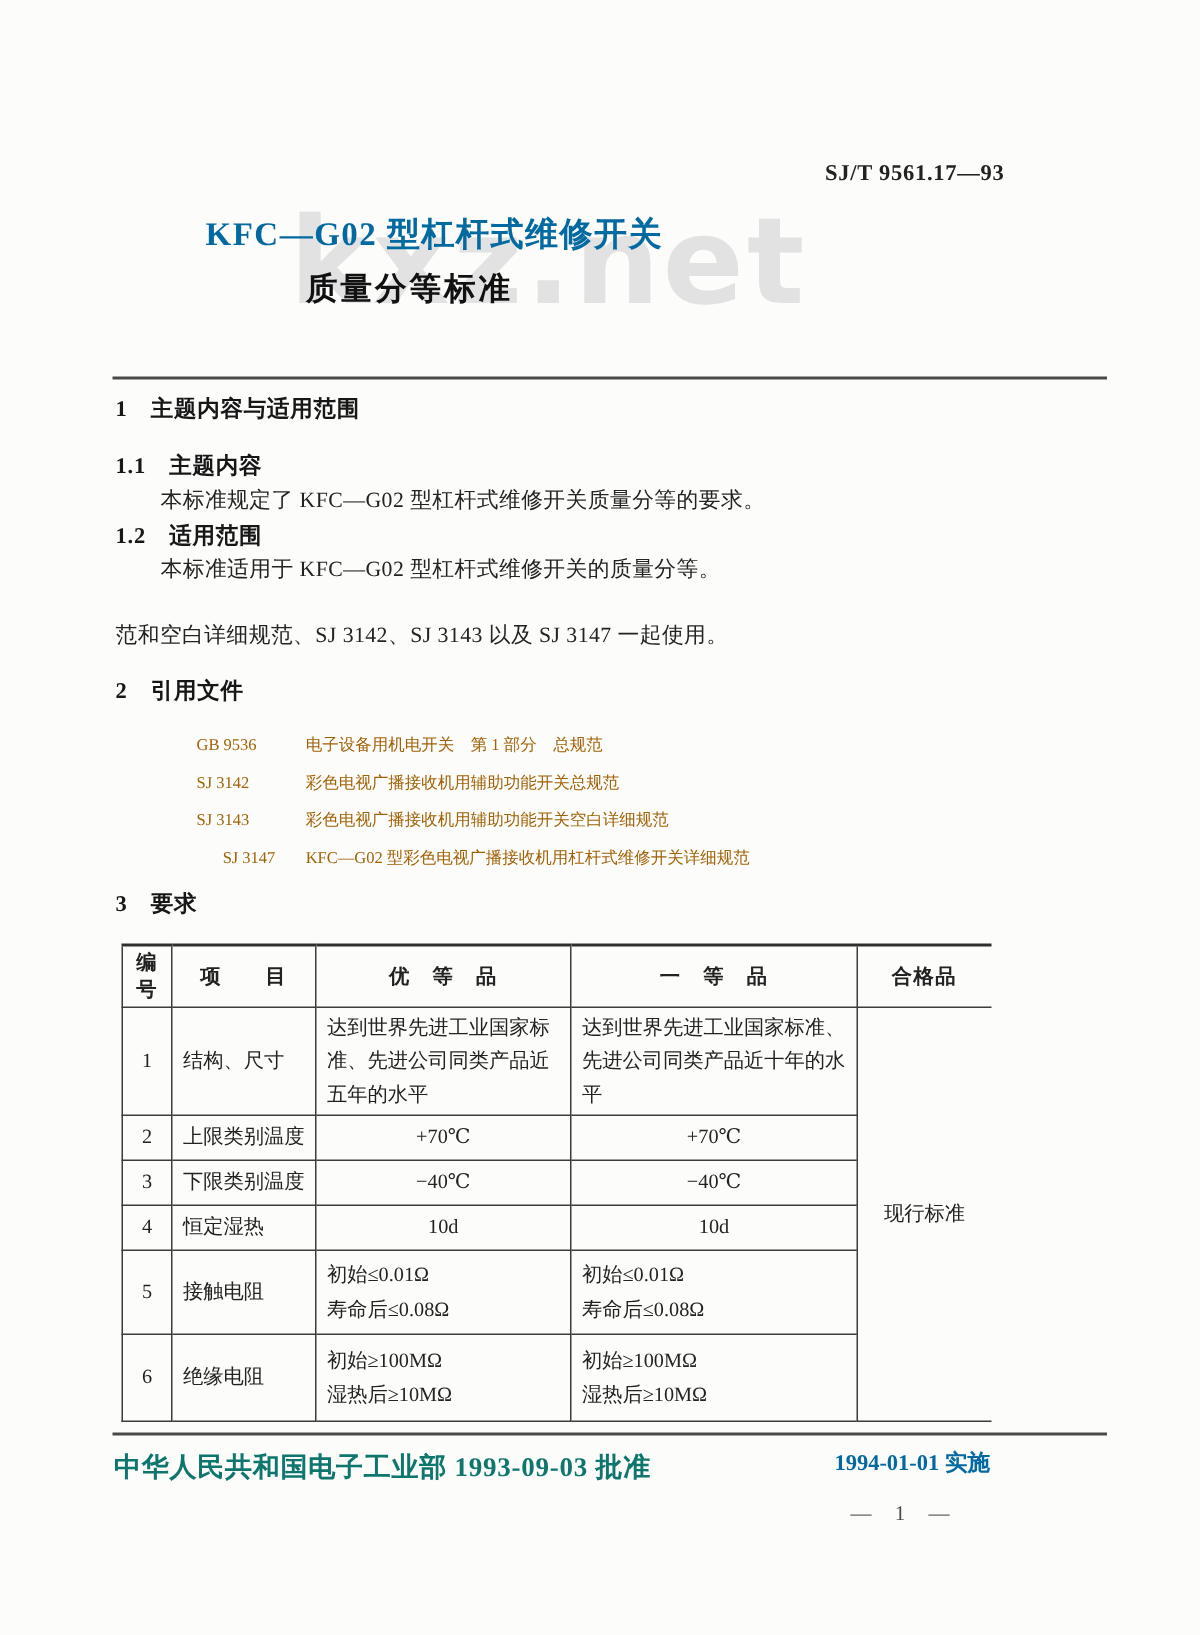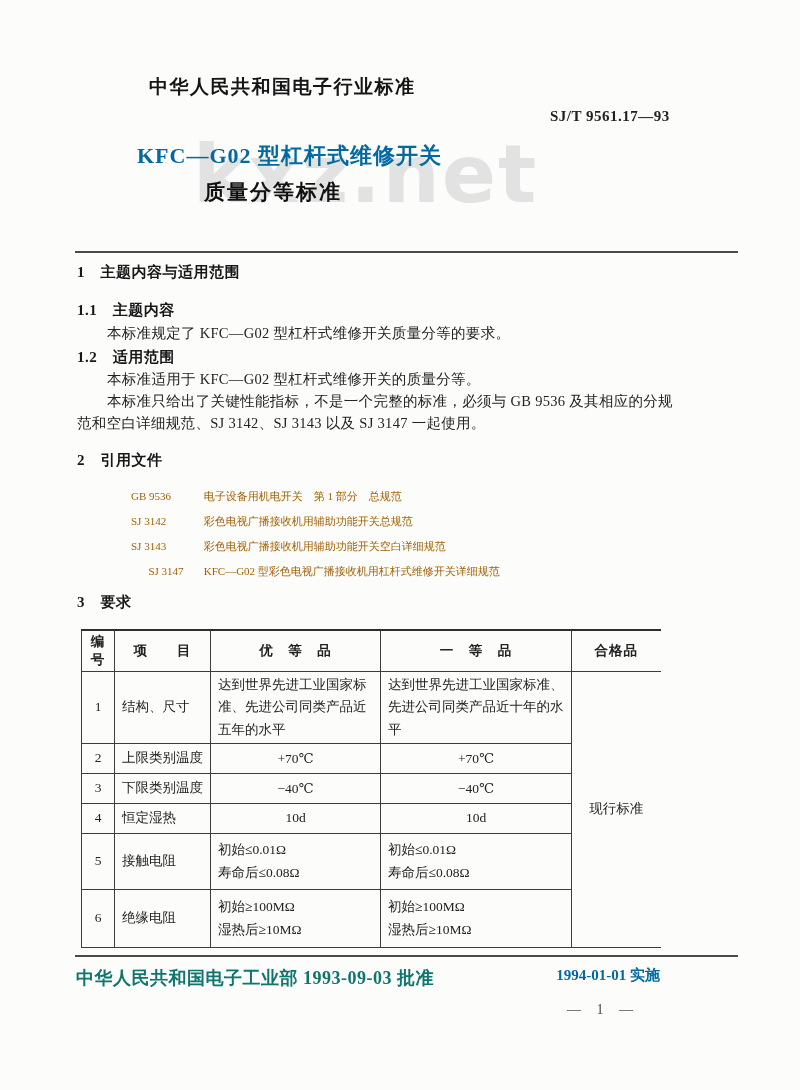--- a/index.html
+++ b/index.html
@@ -56,33 +56,31 @@
   .page-no{left:553px;top:1002px;width:100px;text-align:center;font-size:14px;letter-spacing:6px;color:#4a4a4a;}
   .wm-bottom{left:0;top:1065px;width:100%;text-align:center;font-size:9px;letter-spacing:1px;color:#c9c9c9;}
 </style>
 </head>
 <body>
 
 <div class="page">
 
   <div class="abs wm-large">kxz.net</div>
 
-  <div class="abs org-header above">中华人民共和国电子行业标准</div>
   <div class="abs std-no above">SJ/T 9561.17—93</div>
   <div class="abs title1 above">KFC—G02 型杠杆式维修开关</div>
   <div class="abs title2 above">质量分等标准</div>
 
   <div class="abs hrule rule-top"></div>
 
   <div class="abs h-num" style="left:77px;top:263px;">1　主题内容与适用范围</div>
   <div class="abs h-num" style="left:77px;top:301px;">1.1　主题内容</div>
   <div class="abs body-line" style="left:107px;top:324px;">本标准规定了 KFC—G02 型杠杆式维修开关质量分等的要求。</div>
   <div class="abs h-num" style="left:77px;top:348px;">1.2　适用范围</div>
   <div class="abs body-line" style="left:107px;top:370px;">本标准适用于 KFC—G02 型杠杆式维修开关的质量分等。</div>
-  <div class="abs body-line" style="left:107px;top:392px;">本标准只给出了关键性能指标，不是一个完整的标准，必须与 GB 9536 及其相应的分规</div>
   <div class="abs body-line" style="left:77px;top:414px;">范和空白详细规范、SJ 3142、SJ 3143 以及 SJ 3147 一起使用。</div>
 
   <div class="abs h-num" style="left:77px;top:451px;">2　引用文件</div>
   <div class="abs ref-row" style="left:107px;top:489px;">
     <span class="ref-code">GB 9536</span>
     <span>电子设备用机电开关　第 1 部分　总规范</span>
   </div>
   <div class="abs ref-row" style="left:107px;top:514px;">
     <span class="ref-code">SJ 3142</span>
     <span>彩色电视广播接收机用辅助功能开关总规范</span>

